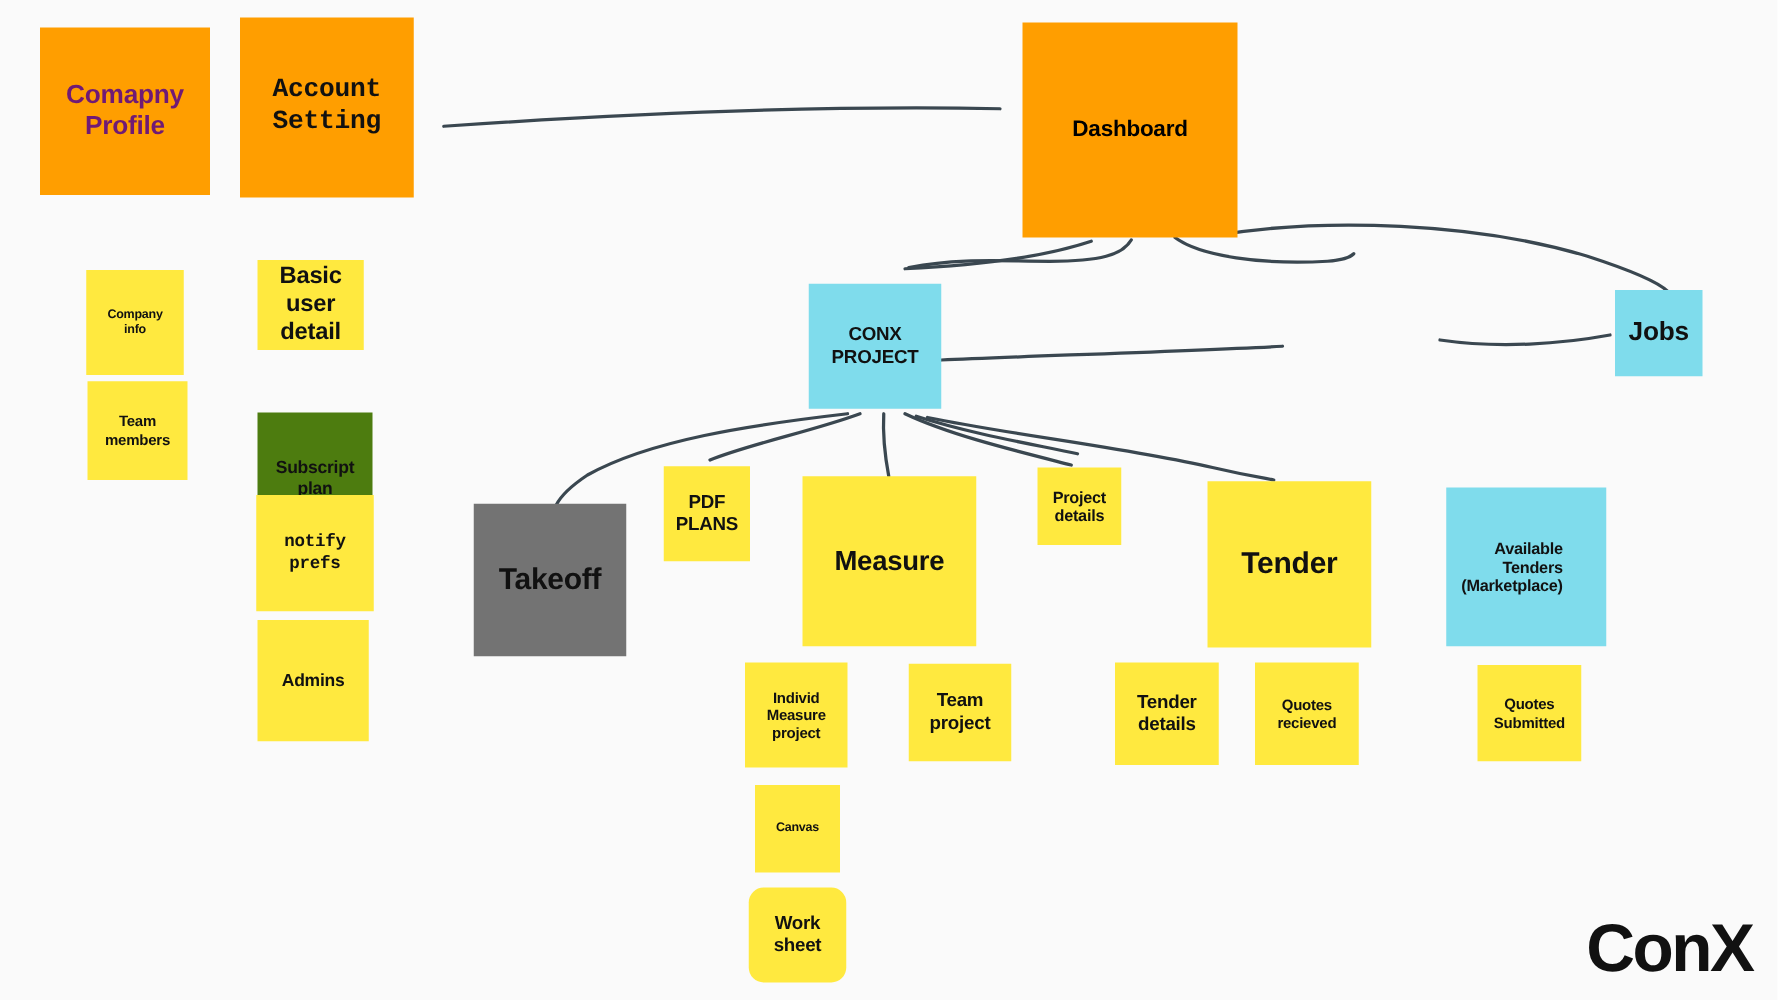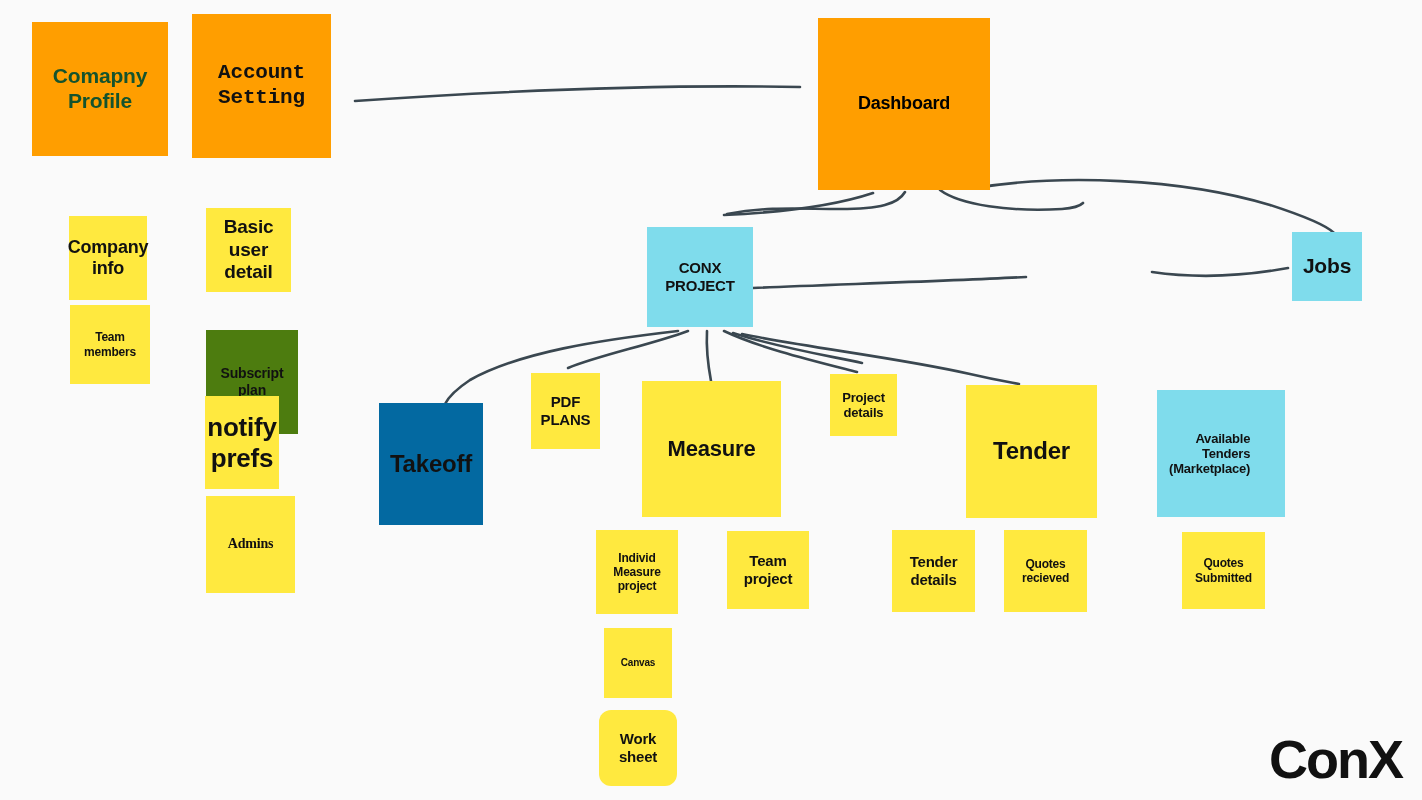--- a/index.html
+++ b/index.html
@@ -70,41 +70,41 @@
       <path d="M1152,272 C1200,279 1250,275 1288,268" fill="none" stroke="#3a4750" stroke-width="2.6" stroke-linecap="round" stroke-linejoin="round"></path>
       <path d="M753,288 C820,285 950,281 1026,277" fill="none" stroke="#3a4750" stroke-width="2.6" stroke-linecap="round" stroke-linejoin="round"></path>
       <path d="M678,331 C600,340 520,352 470,380 C455,390 448,398 445,404" fill="none" stroke="#3a4750" stroke-width="2.6" stroke-linecap="round" stroke-linejoin="round"></path>
       <path d="M688,331 C650,345 600,355 568,368" fill="none" stroke="#3a4750" stroke-width="2.6" stroke-linecap="round" stroke-linejoin="round"></path>
       <path d="M707,331 C706,350 708,365 711,381" fill="none" stroke="#3a4750" stroke-width="2.6" stroke-linecap="round" stroke-linejoin="round"></path>
       <path d="M724,331 C760,348 810,360 857,372" fill="none" stroke="#3a4750" stroke-width="2.6" stroke-linecap="round" stroke-linejoin="round"></path>
       <path d="M733,333 C780,348 830,356 862,363" fill="none" stroke="#3a4750" stroke-width="2.6" stroke-linecap="round" stroke-linejoin="round"></path>
       <path d="M742,334 C810,348 900,358 970,374 C1000,381 1015,383 1019,384" fill="none" stroke="#3a4750" stroke-width="2.6" stroke-linecap="round" stroke-linejoin="round"></path>
     </svg>
 
-  <div class="note orange" style="left: 32px; top: 22px; width: 136px; height: 134px; font-size: 21px; background: rgb(255, 158, 0); color: #14532d;">Comapny
+  <div class="note orange" style="left: 32px; top: 22px; width: 136px; height: 134px; font-size: 21px; background: rgb(255, 158, 0); color: #701a75;">Comapny
 Profile</div>
   <div class="note orange" style="left: 192px; top: 14px; width: 139px; height: 144px; font-size: 21px; background: rgb(255, 158, 0); color: rgb(17, 17, 17); font-family: Liberation Mono, monospace;">Account
 Setting</div>
-  <div class="note yellow" style="left: 69px; top: 216px; width: 78px; height: 84px; font-size: 18px; background: rgb(255, 233, 63); color: rgb(17, 17, 17);">Company
+  <div class="note yellow" style="left: 69px; top: 216px; width: 78px; height: 84px; font-size: 10px; background: rgb(255, 233, 63); color: rgb(17, 17, 17);">Company
 info</div>
   <div class="note yellow" style="left: 70px; top: 305px; width: 80px; height: 79px; font-size: 12px; background: rgb(255, 233, 63); color: rgb(17, 17, 17);">Team
 members</div>
-  <div class="note yellow" style="left: 206px; top: 208px; width: 85px; height: 84px; font-size: 19px; background: rgb(255, 233, 63); color: rgb(17, 17, 17);">Basic
+  <div class="note yellow" style="left: 206px; top: 208px; width: 85px; height: 72px; font-size: 19px; background: rgb(255, 233, 63); color: rgb(17, 17, 17);">Basic
 user
 detail</div>
   <div class="note yellow" style="left: 206px; top: 299px; width: 92px; height: 104px; font-size: 14px; background: #4d7c0f; color: rgb(17, 17, 17); margin-top: 31px;">Subscript
 plan</div>
-  <div class="note yellow" style="left: 205px; top: 396px; width: 74px; height: 93px; font-size: 26px; background: rgb(255, 233, 63); color: rgb(17, 17, 17);">notify
+  <div class="note yellow" style="left: 205px; top: 396px; width: 94px; height: 93px; font-size: 14px; background: rgb(255, 233, 63); color: rgb(17, 17, 17); font-family: Liberation Mono, monospace;">notify
 prefs</div>
-  <div class="note yellow" style="left: 206px; top: 496px; width: 89px; height: 97px; font-size: 14px; background: rgb(255, 233, 63); color: rgb(17, 17, 17); font-family: Liberation Serif, serif;">Admins</div>
+  <div class="note yellow" style="left: 206px; top: 496px; width: 89px; height: 97px; font-size: 14px; background: rgb(255, 233, 63); color: rgb(17, 17, 17);">Admins</div>
   <div class="note orange" style="left: 818px; top: 18px; width: 172px; height: 172px; font-size: 18px; background: rgb(255, 158, 0); color: #000000;">Dashboard</div>
   <div class="note cyan" style="left: 647px; top: 227px; width: 106px; height: 100px; font-size: 15px; background: rgb(127, 220, 236); color: rgb(17, 17, 17);">CONX
 PROJECT</div>
   <div class="note cyan" style="left: 1292px; top: 232px; width: 70px; height: 69px; font-size: 21px; background: rgb(127, 220, 236); color: rgb(17, 17, 17);">Jobs</div>
-  <div class="note yellow" style="left: 379px; top: 403px; width: 104px; height: 122px; font-size: 24px; background: #0369a1; color: rgb(17, 17, 17);">Takeoff</div>
+  <div class="note yellow" style="left: 379px; top: 403px; width: 122px; height: 122px; font-size: 24px; background: #737373; color: rgb(17, 17, 17);">Takeoff</div>
   <div class="note yellow" style="left: 531px; top: 373px; width: 69px; height: 76px; font-size: 15px; background: rgb(255, 233, 63); color: rgb(17, 17, 17);">PDF
 PLANS</div>
   <div class="note yellow" style="left: 642px; top: 381px; width: 139px; height: 136px; font-size: 22px; background: rgb(255, 233, 63); color: rgb(17, 17, 17);">Measure</div>
   <div class="note yellow" style="left: 830px; top: 374px; width: 67px; height: 62px; font-size: 13px; background: rgb(255, 233, 63); color: rgb(17, 17, 17);">Project
 details</div>
   <div class="note yellow" style="left: 966px; top: 385px; width: 131px; height: 133px; font-size: 24px; background: rgb(255, 233, 63); color: rgb(17, 17, 17);">Tender</div>
   <div class="note cyan align-left" style="left: 1157px; top: 390px; width: 128px; height: 127px; font-size: 13px; background: rgb(127, 220, 236); color: rgb(17, 17, 17);">Available
 Tenders
 (Marketplace)</div>
   <div class="note yellow" style="left: 596px; top: 530px; width: 82px; height: 84px; font-size: 12px; background: rgb(255, 233, 63); color: rgb(17, 17, 17);">Individ

